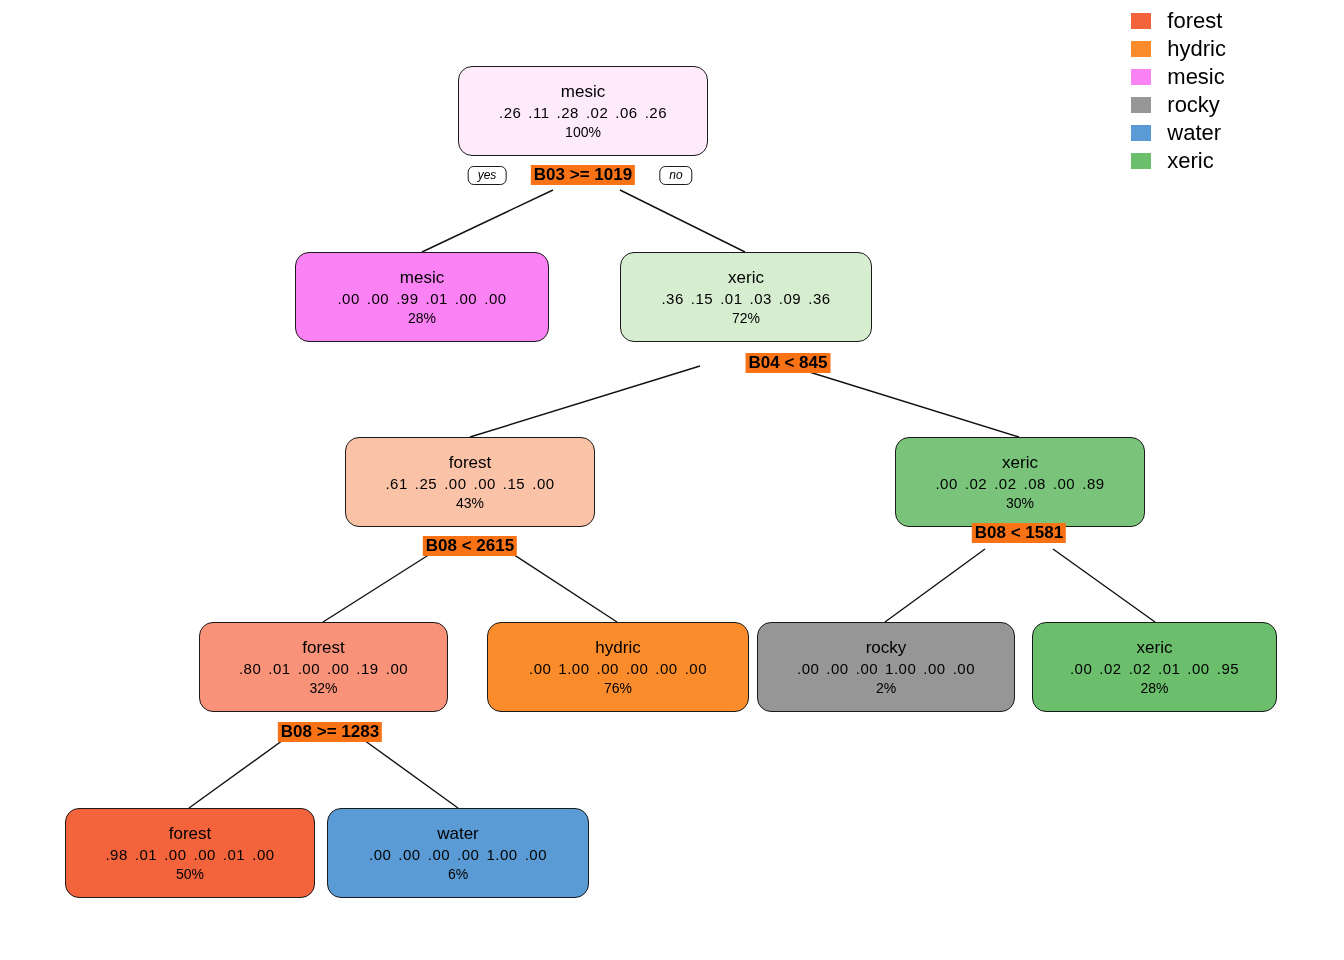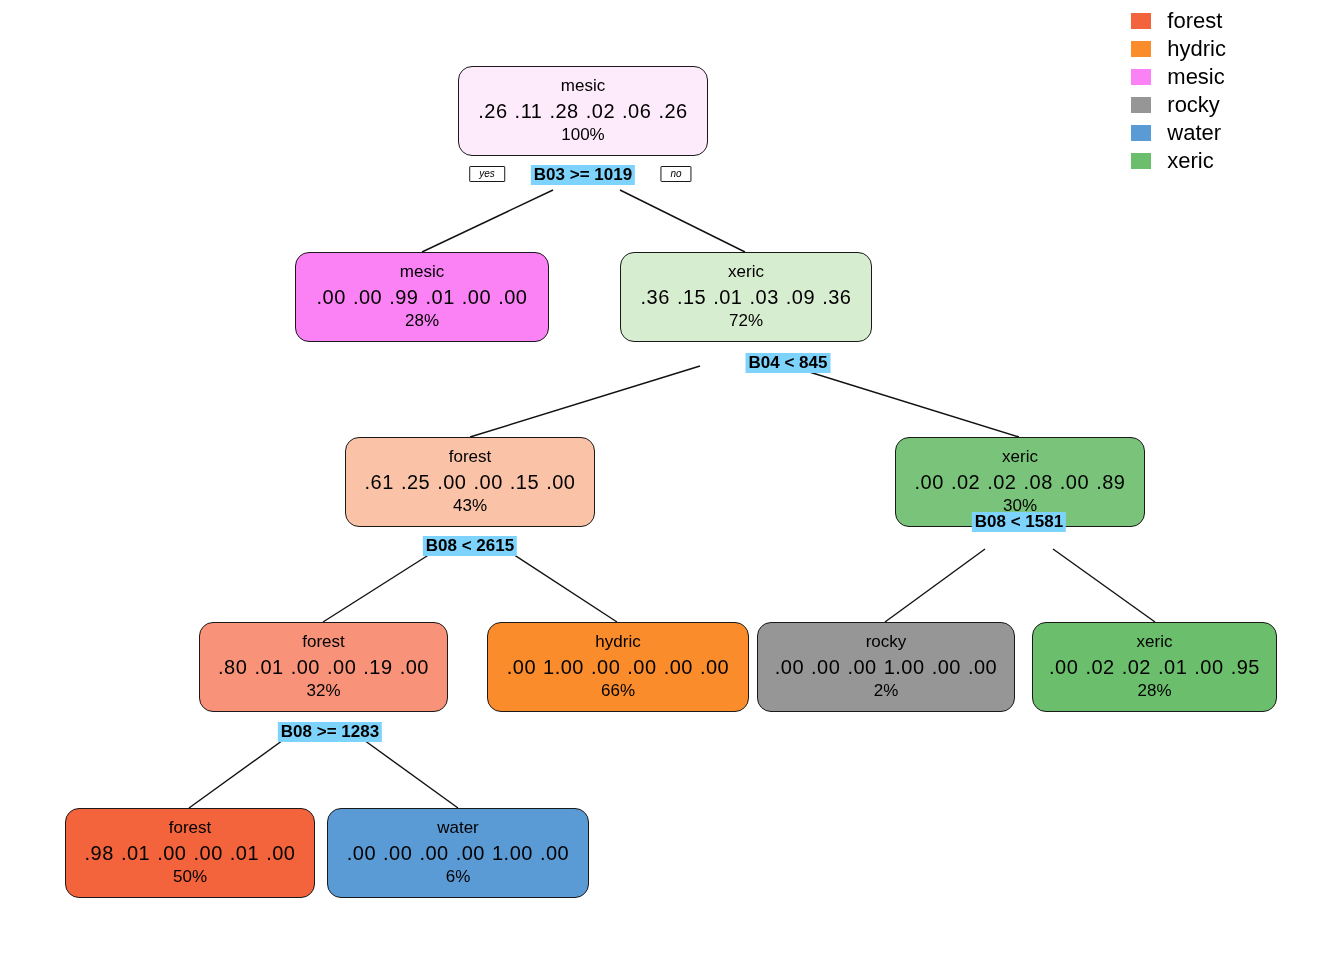--- a/index.html
+++ b/index.html
@@ -44,48 +44,48 @@
     justify-content: center;
     text-align: center;
     padding: 4px 6px;
   }
   .node-class {
     font-size: 17px;
     line-height: 1.32;
     white-space: nowrap;
   }
   .node-probs {
-    font-size: 20px;
+    font-size: 15px;
     line-height: 1.32;
     white-space: nowrap;
     letter-spacing: 0.5px;
   }
   .node-probs span { margin: 0 3.5px; }
   .node-pct {
-    font-size: 17px;
+    font-size: 14px;
     line-height: 1.32;
     white-space: nowrap;
   }
 
   .split-label {
     position: absolute;
     font-size: 17px;
     font-weight: bold;
     white-space: nowrap;
     transform: translateX(-50%);
-    background: #7dd3fc;
+    background: #f97316;
     padding: 0 3px;
   }
 
   .yesno {
     position: absolute;
-    font-size: 10px;
+    font-size: 12px;
     font-style: italic;
     border: 1.3px solid #1a1a1a;
-    border-radius: 1px;
+    border-radius: 6px;
     background: #ffffff;
     padding: 1px 9px 2px 9px;
     white-space: nowrap;
     transform: translateX(-50%);
   }
 
   #legend {
     position: absolute;
     right: 118px;
     top: 12px;
@@ -155,21 +155,21 @@
         <div class="node-pct">30%</div>
       </div>
       <div class="node" style="left: 199px; top: 622px; width: 249px; height: 90px; background: rgb(248, 147, 122);">
         <div class="node-class">forest</div>
         <div class="node-probs"><span>.80</span><span>.01</span><span>.00</span><span>.00</span><span>.19</span><span>.00</span></div>
         <div class="node-pct">32%</div>
       </div>
       <div class="node" style="left: 487px; top: 622px; width: 262px; height: 90px; background: rgb(250, 140, 43);">
         <div class="node-class">hydric</div>
         <div class="node-probs"><span>.00</span><span>1.00</span><span>.00</span><span>.00</span><span>.00</span><span>.00</span></div>
-        <div class="node-pct">66%</div>
+        <div class="node-pct">76%</div>
       </div>
       <div class="node" style="left: 757px; top: 622px; width: 258px; height: 90px; background: rgb(150, 150, 150);">
         <div class="node-class">rocky</div>
         <div class="node-probs"><span>.00</span><span>.00</span><span>.00</span><span>1.00</span><span>.00</span><span>.00</span></div>
         <div class="node-pct">2%</div>
       </div>
       <div class="node" style="left: 1032px; top: 622px; width: 245px; height: 90px; background: rgb(107, 190, 107);">
         <div class="node-class">xeric</div>
         <div class="node-probs"><span>.00</span><span>.02</span><span>.02</span><span>.01</span><span>.00</span><span>.95</span></div>
         <div class="node-pct">28%</div>
@@ -184,21 +184,21 @@
         <div class="node-probs"><span>.00</span><span>.00</span><span>.00</span><span>.00</span><span>1.00</span><span>.00</span></div>
         <div class="node-pct">6%</div>
       </div>
     </div>
   <div id="splits-container">
       <div class="split-label" style="left: 583px; top: 165px;">B03 &gt;= 1019</div>
       <div class="yesno" style="left: 487px; top: 166px;">yes</div>
       <div class="yesno" style="left: 676px; top: 166px;">no</div>
       <div class="split-label" style="left: 788px; top: 353px;">B04 &lt; 845</div>
       <div class="split-label" style="left: 470px; top: 536px; text-align: center;">B08 &lt; 2615</div>
-      <div class="split-label" style="left: 1019px; top: 512px; text-align: center;">B08 &lt; 1581</div>
+      <div class="split-label" style="left: 1019px; top: 523px; text-align: center;">B08 &lt; 1581</div>
       <div class="split-label" style="left: 330px; top: 722px;">B08 &gt;= 1283</div>
     </div>
 
   <div id="legend">
       <div class="legend-row">
         <div class="legend-swatch" style="background: rgb(244, 100, 60);"></div>
         <div class="legend-label">forest</div>
       </div>
       <div class="legend-row">
         <div class="legend-swatch" style="background: rgb(250, 140, 43);"></div>

